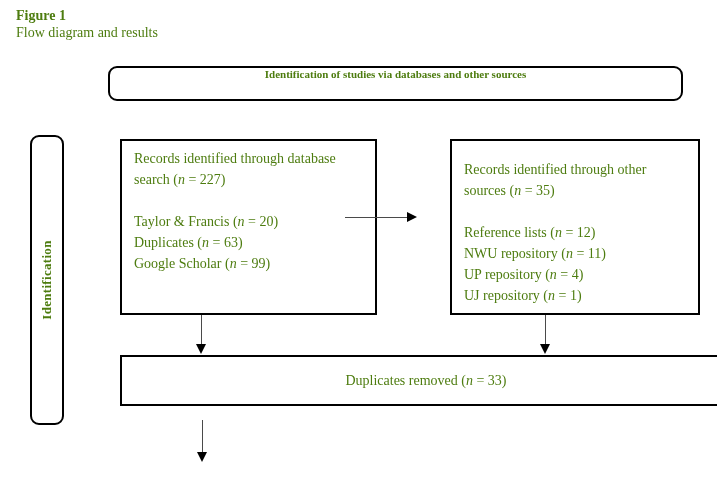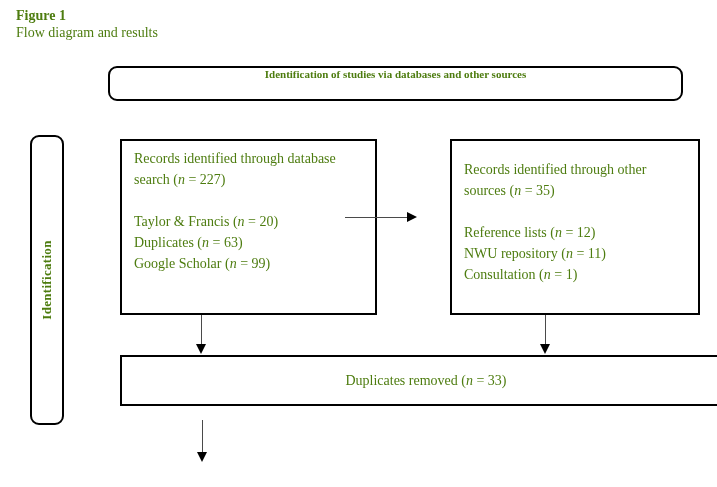--- a/index.html
+++ b/index.html
@@ -131,21 +131,22 @@
     <div><span>Taylor &amp; Francis (</span><span class="nvar">n</span><span> = 20)</span></div>
     <div><span>Duplicates (</span><span class="nvar">n</span><span> = 63)</span></div>
     <div><span>Google Scholar (</span><span class="nvar">n</span><span> = 99)</span></div>
   </div>
 
   <div class="flow-box box-right">
     <div class="box-title"><span>Records identified through other sources (</span><span class="nvar">n</span><span> = 35)</span></div>
     <div class="spacer"></div>
     <div><span>Reference lists (</span><span class="nvar">n</span><span> = 12)</span></div>
     <div><span>NWU repository (</span><span class="nvar">n</span><span> = 11)</span></div>
-    <div><span>Consultation (</span><span class="nvar">n</span><span> = 1)</span></div>
+    <div><span>UP repository (</span><span class="nvar">n</span><span> = 4)</span></div>
+    <div><span>UJ repository (</span><span class="nvar">n</span><span> = 1)</span></div>
   </div>
 
   <div class="flow-box box-bottom">
     <div><span>Duplicates removed (</span><span class="nvar">n</span><span> = 33)</span></div>
   </div>
 
   <div>
     <div class="hshaft" style="left:345px; top:217px; width:65px;"></div>
     <div class="head-right" style="left:407px; top:212px;"></div>
   </div>

